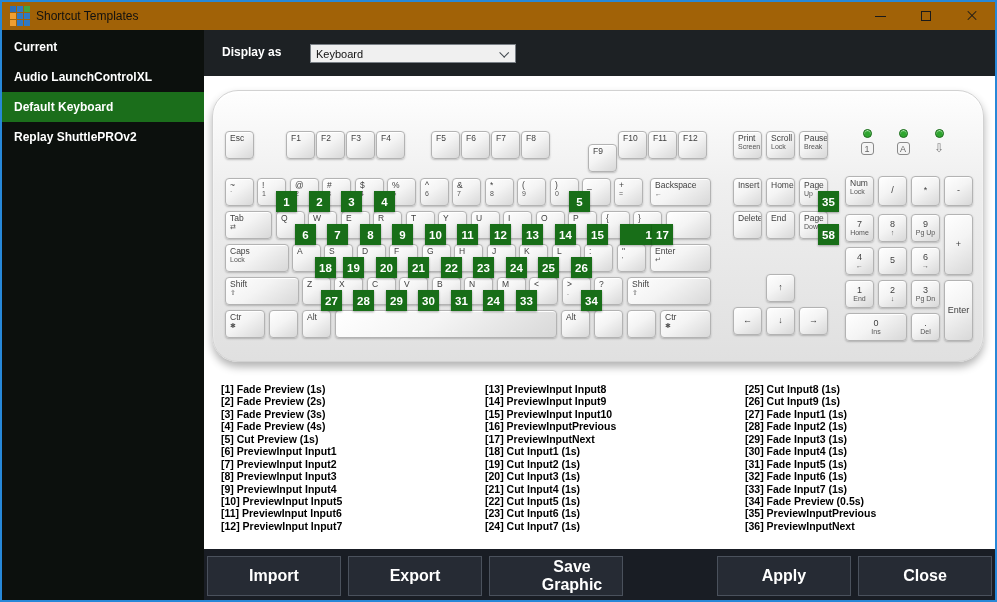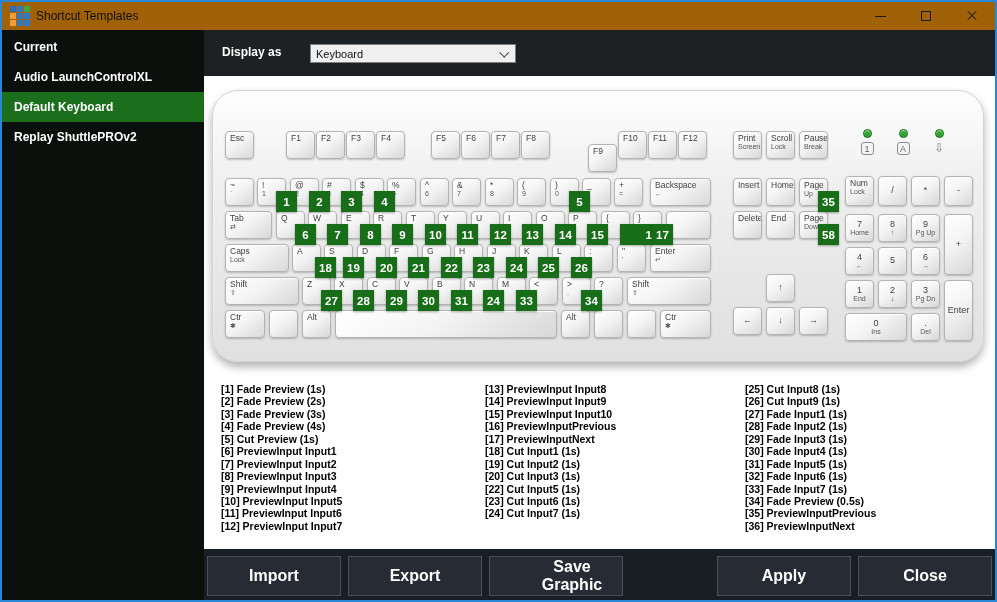--- a/index.html
+++ b/index.html
@@ -546,20 +546,21 @@
         </div>
         <div class="legend-col" style="left: 281px;">
           <div class="legend-line">[13] PreviewInput Input8</div>
           <div class="legend-line">[14] PreviewInput Input9</div>
           <div class="legend-line">[15] PreviewInput Input10</div>
           <div class="legend-line">[16] PreviewInputPrevious</div>
           <div class="legend-line">[17] PreviewInputNext</div>
           <div class="legend-line">[18] Cut Input1 (1s)</div>
           <div class="legend-line">[19] Cut Input2 (1s)</div>
           <div class="legend-line">[20] Cut Input3 (1s)</div>
+          <div class="legend-line">[21] Cut Input4 (1s)</div>
           <div class="legend-line">[22] Cut Input5 (1s)</div>
           <div class="legend-line">[23] Cut Input6 (1s)</div>
           <div class="legend-line">[24] Cut Input7 (1s)</div>
         </div>
         <div class="legend-col" style="left: 541px;">
           <div class="legend-line">[25] Cut Input8 (1s)</div>
           <div class="legend-line">[26] Cut Input9 (1s)</div>
           <div class="legend-line">[27] Fade Input1 (1s)</div>
           <div class="legend-line">[28] Fade Input2 (1s)</div>
           <div class="legend-line">[29] Fade Input3 (1s)</div>

